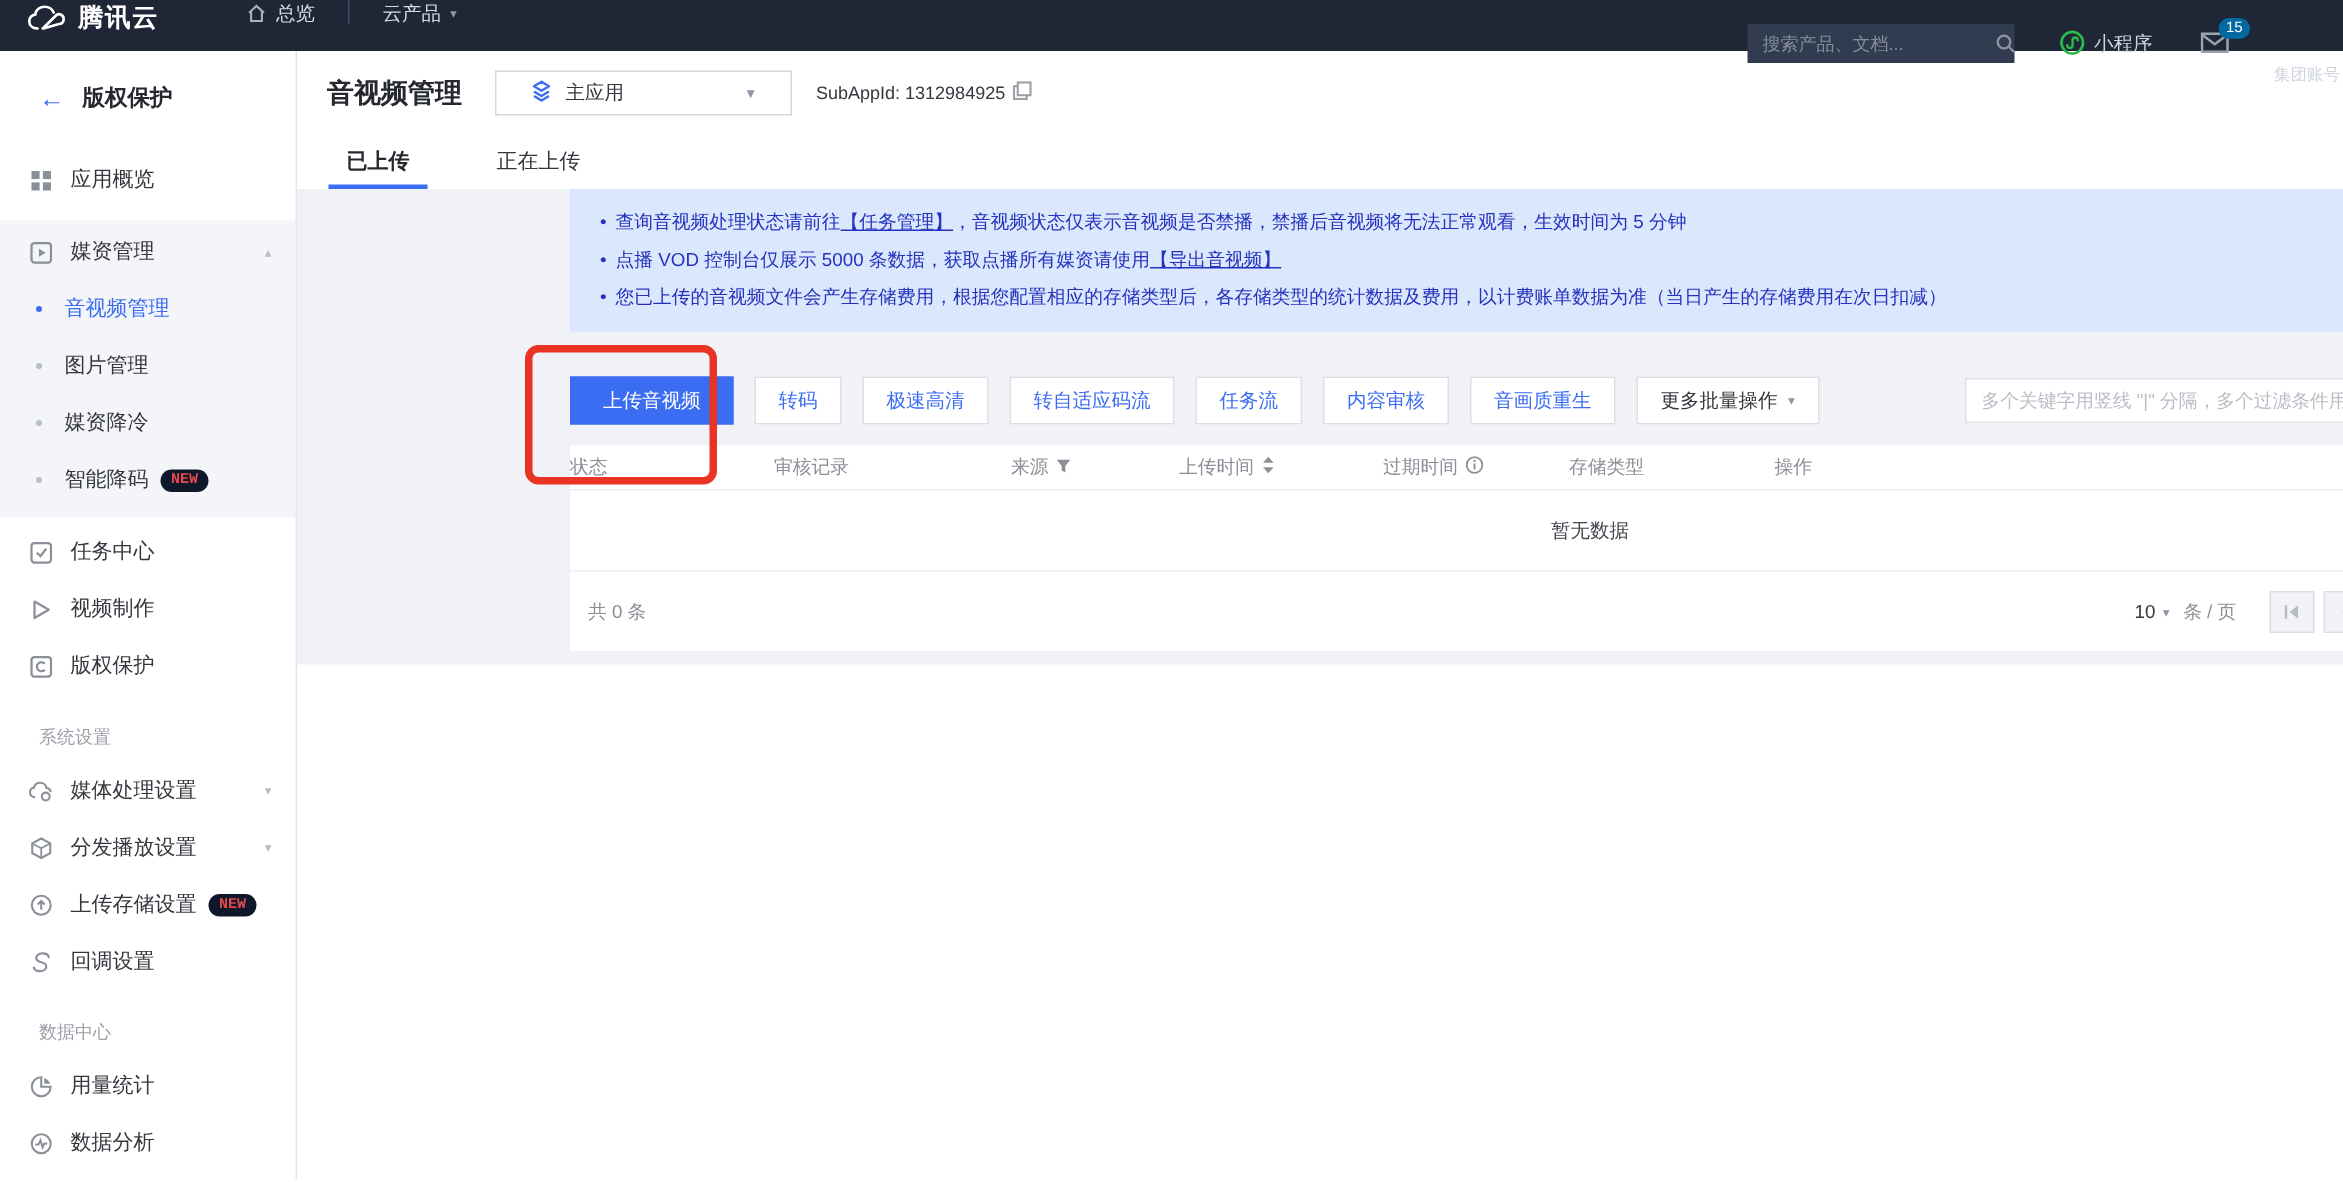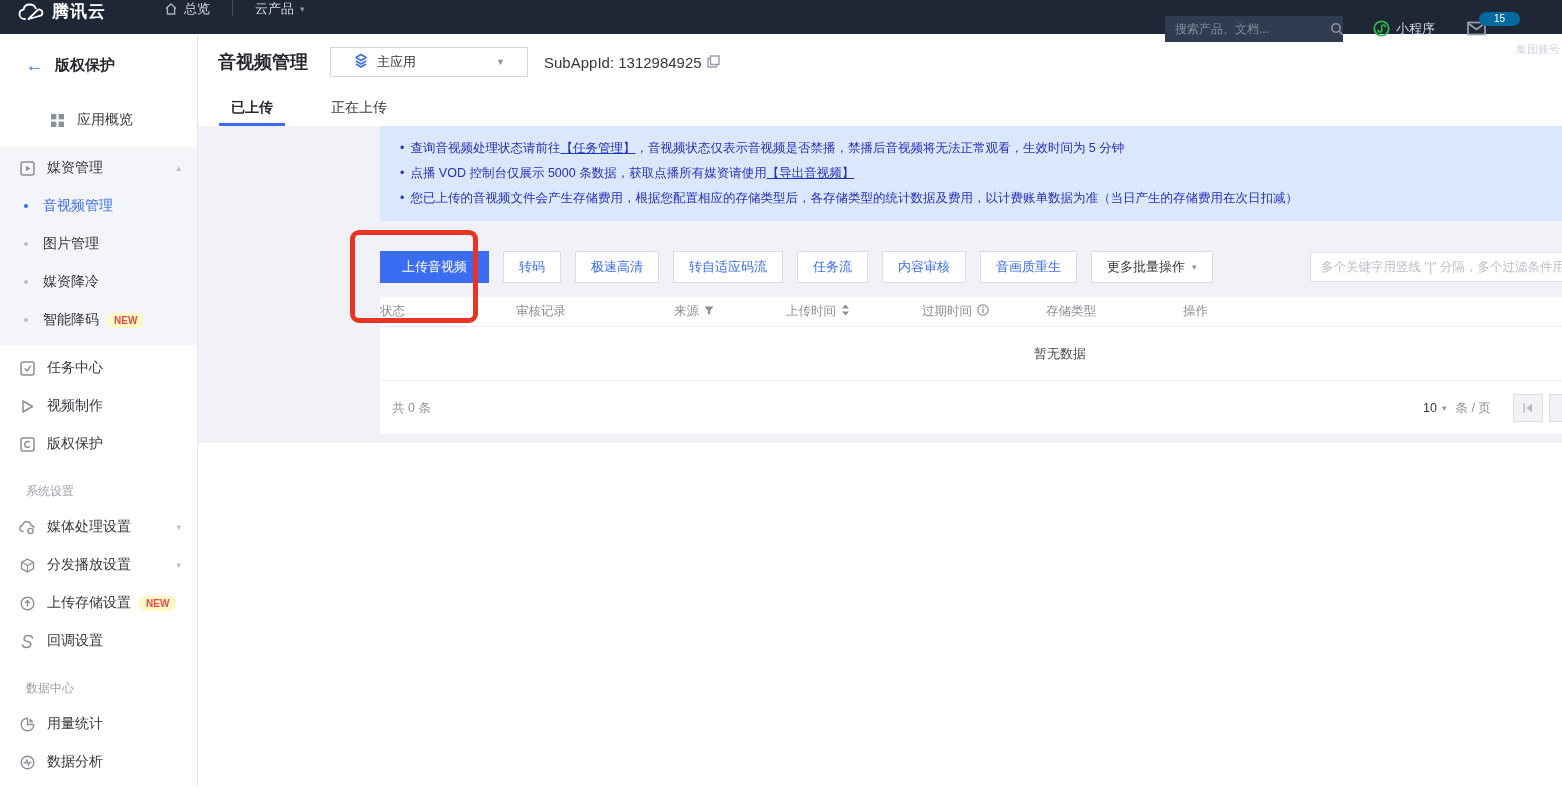--- a/index.html
+++ b/index.html
@@ -13,50 +13,50 @@
   .nav-item { display:flex; align-items:center; gap:6px; font-size:13px; color:#d6dae2; cursor:pointer; }
   .nav-overview { margin-left:58px; }
   .nav-divider { width:1px; height:16px; background:#454f63; margin:0 22px; }
   .caret { font-size:9px; color:#8d95a6; }
   .topnav-right { margin-left:auto; display:flex; align-items:center; }
   .nav-search { width:178px; height:26px; background:#323c50; display:flex; align-items:center; padding:0 10px; }
   .nav-search input { flex:1; background:transparent; border:none; outline:none; color:#aeb5c2; font-size:12px; font-family:inherit; }
   .nav-search input::placeholder { color:#848d9e; }
   .mini-prog { display:flex; align-items:center; gap:6px; margin-left:30px; font-size:13px; }
   .mail-wrap { position:relative; margin-left:32px; cursor:pointer; }
-  .mail-badge { position:absolute; top:-9px; left:12px; background:#0369a1; color:#fff; font-size:10px; line-height:14px; padding:0 15px; border-radius:8px; }
+  .mail-badge { position:absolute; top:-9px; left:12px; background:#0369a1; color:#fff; font-size:10px; line-height:14px; padding:0 5px; border-radius:8px; }
   .account { margin-left:30px; margin-right:2px; font-size:11px; white-space:nowrap;margin-top:42px; }
 
   
   .page-body { display:flex; height:752px; }
   .sidebar { width:198px; min-width:198px; background:#fff; border-right:1px solid #e3e5ea; overflow:hidden; }
   .main { flex:1; position:relative; overflow:hidden; background:#fff; }
 
   
   .side-back { display:flex; align-items:center; gap:12px; padding:22px 0 14px 26px; font-size:15px; font-weight:bold; color:#25282e; cursor:pointer; }
   .back-arrow { color:#3b6df2; font-size:17px; line-height:1; }
   .side-item { display:flex; align-items:center; height:38px; padding-left:19px; font-size:14px; color:#34373d; cursor:pointer; }
   .side-item .sicon { width:16px; height:16px; margin-right:12px; display:flex; align-items:center; justify-content:center; color:#8a8f99; }
   .side-item .chev { margin-left:auto; margin-right:16px; color:#b8bcc4; font-size:9px; }
-  .side-first { margin-top:12px;margin-left:30px; }
+  .side-first { margin-top:12px; }
   .nav-group { background:#f4f5f9; padding:2px 0 6px 0; margin-top:8px; }
   .sub-item { display:flex; align-items:center; height:38px; padding-left:24px; font-size:14px; color:#34373d; cursor:pointer; }
   .sub-dot { width:4px; height:4px; border-radius:50%; background:#b9bdc6; margin-right:15px; }
   .sub-item.active { color:#3b6df2; }
   .sub-item.active .sub-dot { background:#3b6df2; }
-  .badge-new { background:#fef9c3; color:#e5484d; font-size:10px; font-weight:bold; padding:2px 7px; border-radius:9px; margin-left:8px; }
+  .badge-new { background:#0f172a; color:#e5484d; font-size:10px; font-weight:bold; padding:2px 7px; border-radius:9px; margin-left:8px;font-family:Liberation Mono, monospace; }
   .side-section { padding:20px 0 8px 26px; font-size:12px; color:#9ba0a8; }
 
   
   .main-header { display:flex; align-items:center; height:56px; padding-left:20px; background:#fff; }
   .page-title { font-size:18px; font-weight:bold; color:#25282e; }
   .app-select { width:198px; height:30px; border:1px solid #d4d7de; background:#fff; display:flex; align-items:center; padding:0 22px; margin-left:22px; cursor:pointer; }
   .app-select .sel-label { margin-left:8px; font-size:13px; color:#34373d; }
   .app-select .caret { margin-left:auto; }
-  .subappid { margin-left:16px; font-size:15px; color:#34373d; display:flex; align-items:center; gap:5px; }
+  .subappid { margin-left:16px; font-size:12px; color:#34373d; display:flex; align-items:center; gap:5px; }
 
   .tab-row { display:flex; padding-left:21px; background:#fff; height:36px; }
   .tab { padding:0 12px; margin-right:34px; font-size:14px; color:#34373d; display:flex; align-items:center; position:relative; cursor:pointer; }
   .tab.active { font-weight:bold; color:#25282e; }
   .tab.active::after { content:""; position:absolute; left:0; right:0; bottom:0; height:3px; background:#3b6df2; }
 
   
   .gray-area { background:#f1f2f7; height:317px; position:relative; }
   .notice { margin-left:182px; background:#dbe7fc; color:#2433bd; padding:10px 20px; line-height:25px; font-size:12.5px; }
   .notice .bullet { margin-right:6px; }

